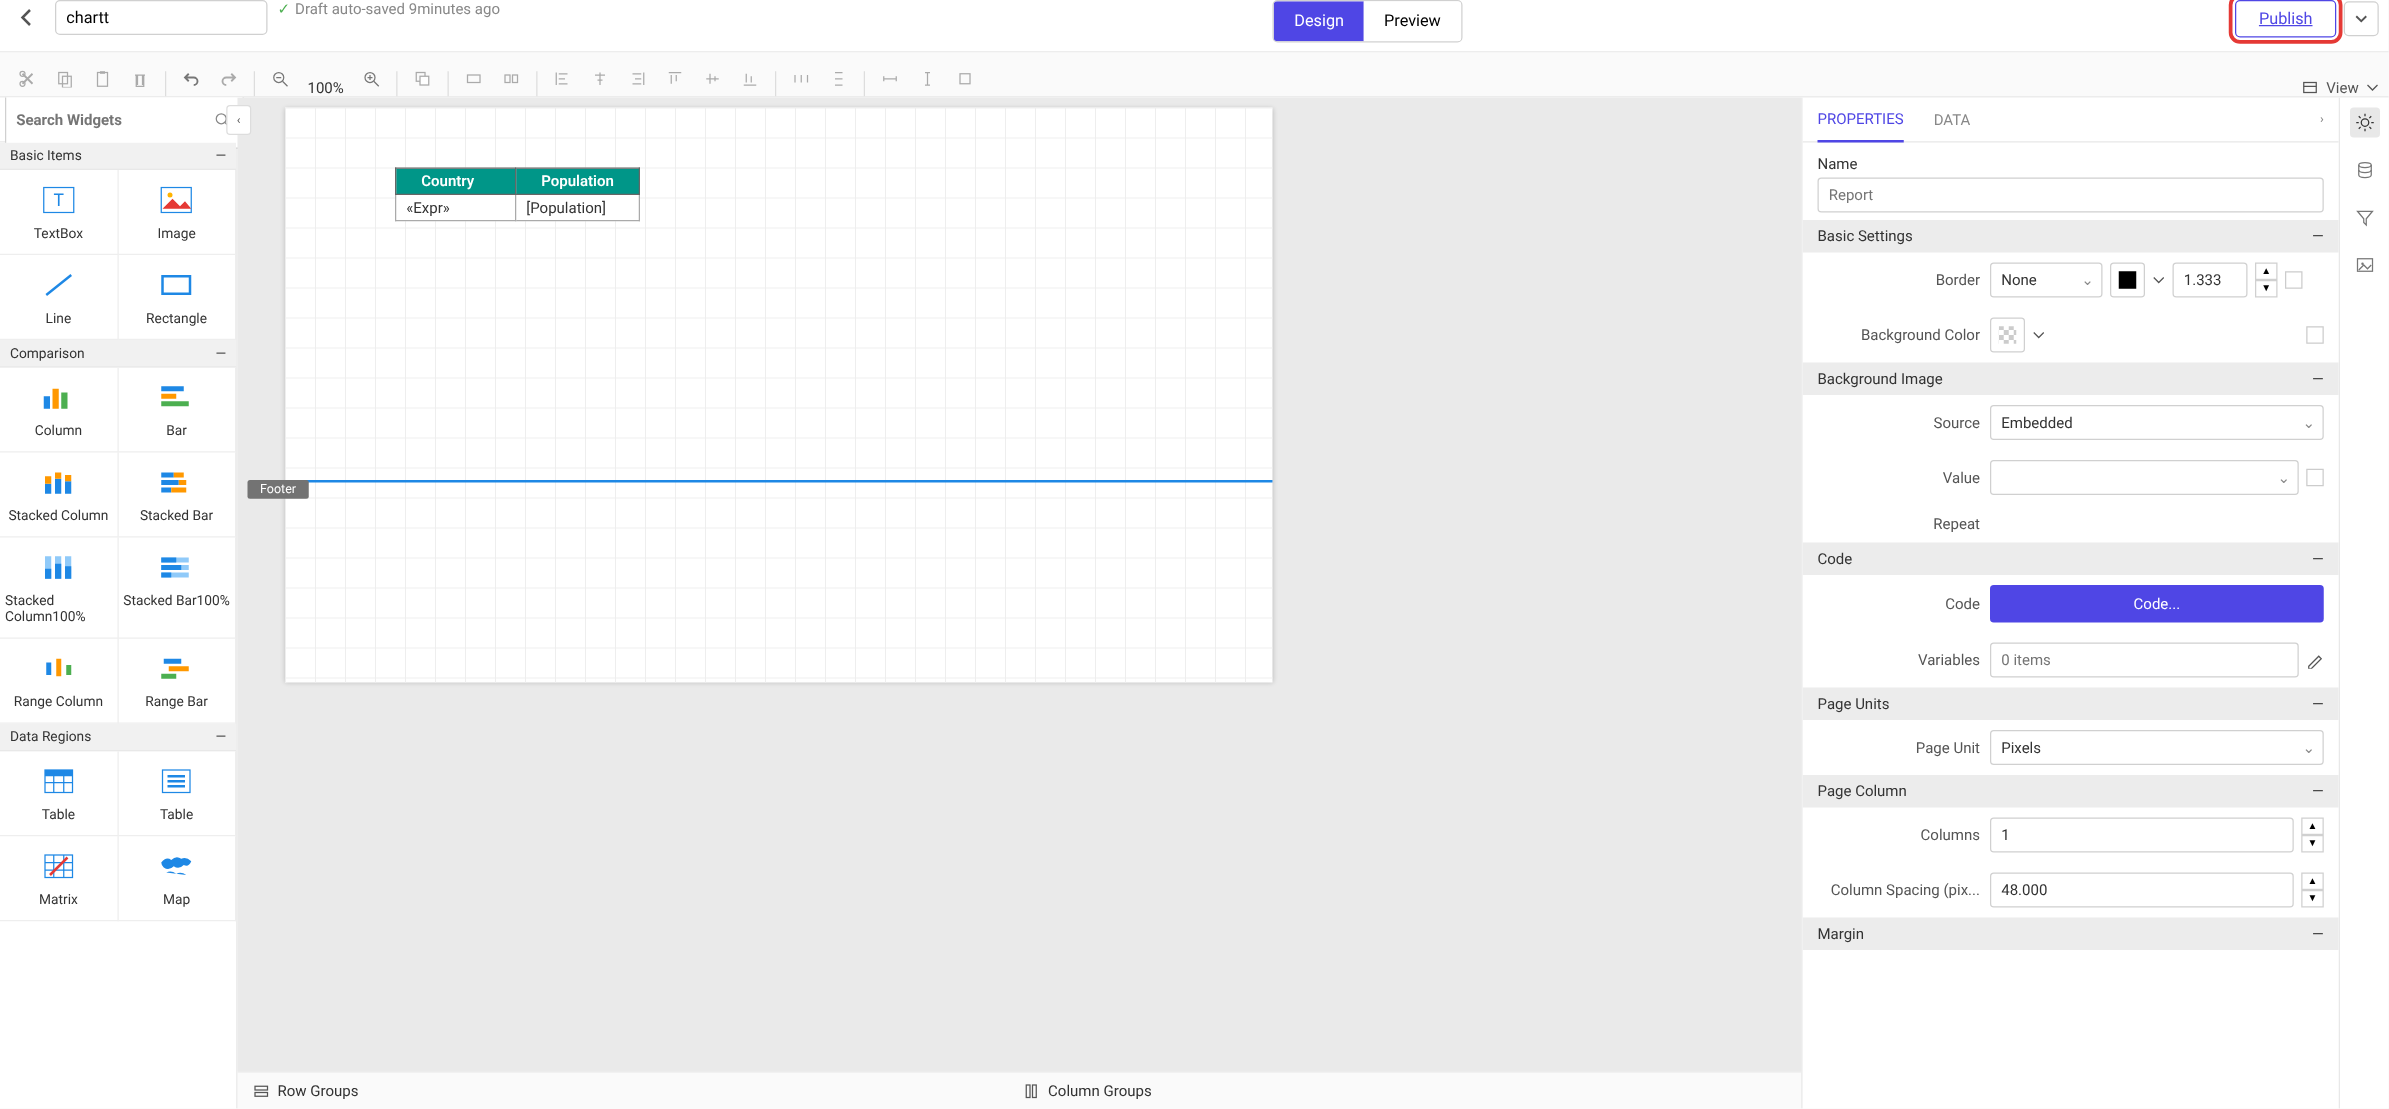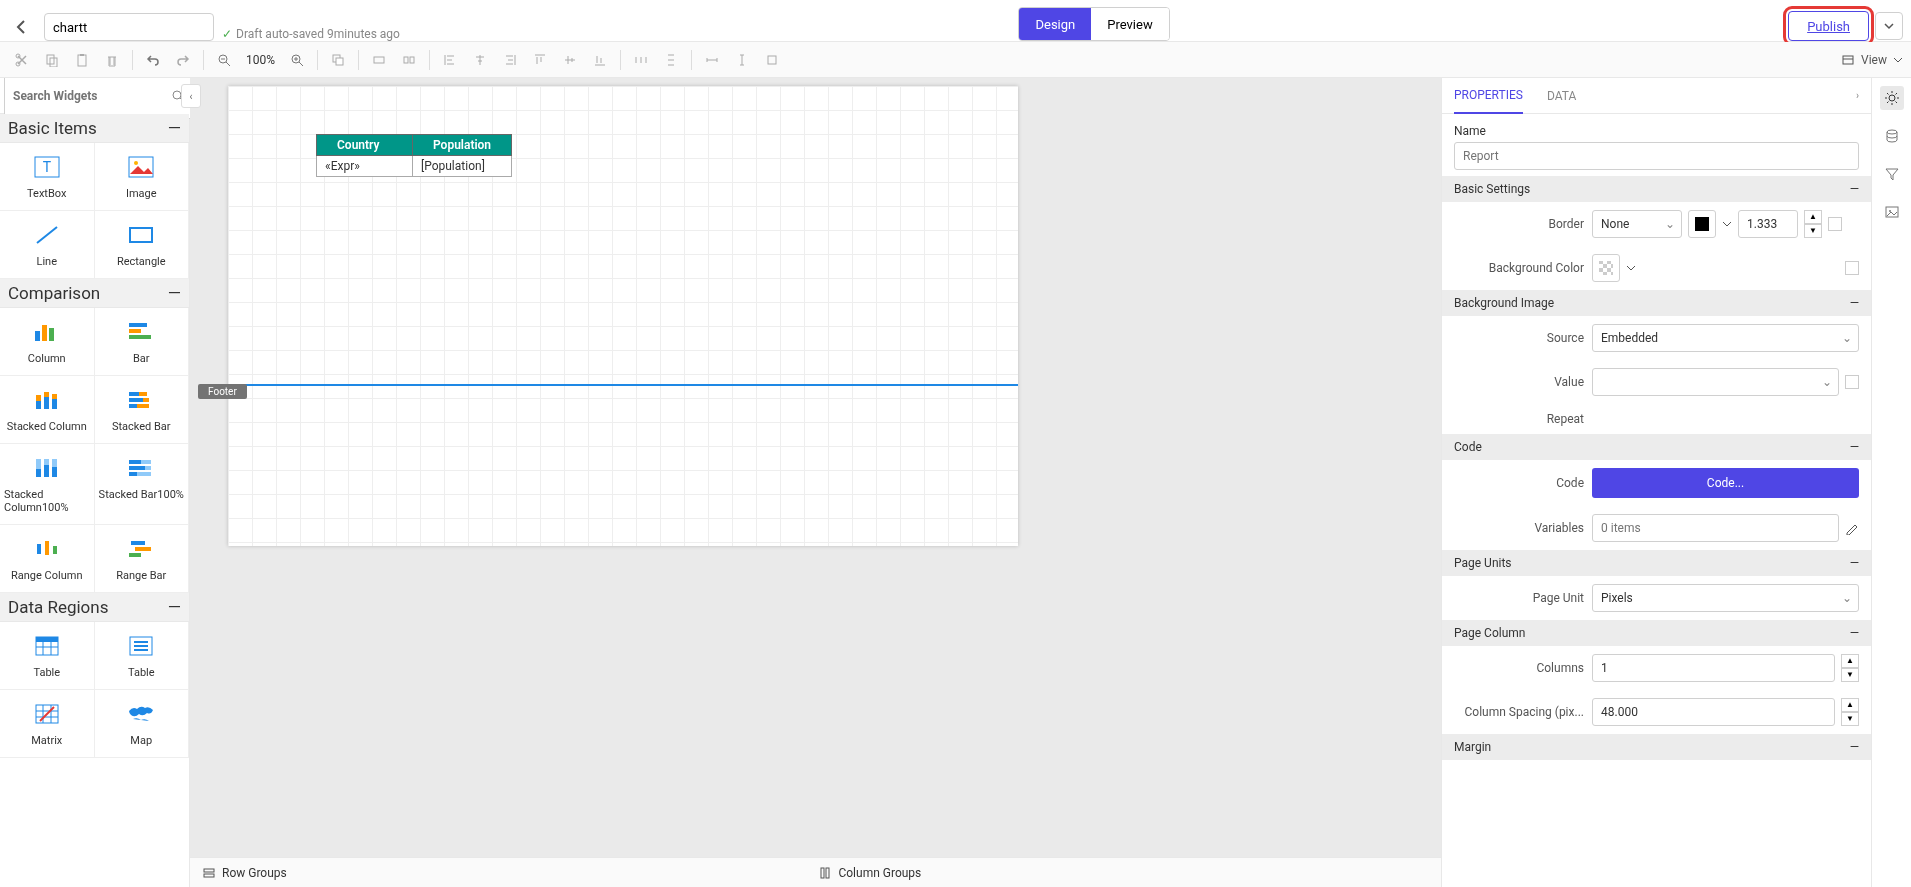--- a/index.html
+++ b/index.html
@@ -1,49 +1,49 @@
 <!DOCTYPE html>
 <html><head>
 <meta charset="utf-8">
 <style>
 * { box-sizing: border-box; margin: 0; padding: 0; font-family: -apple-system, BlinkMacSystemFont, "Segoe UI", Roboto, Arial, sans-serif; }
 body { width: 1911px; height: 887px; overflow: hidden; background: #fff; display: flex; flex-direction: column; font-size: 12px; color: #333; }
 
 
-.header { height: 42px; border-bottom: 1px solid #e8e8e8; display: flex; align-items: flex-end; padding: 0 8px; gap: 8px; }
+.header { height: 42px; border-bottom: 1px solid #e8e8e8; display: flex; align-items: flex-start; padding: 0 8px; gap: 8px; }
 .back-btn { width: 28px; height: 28px; display: flex; align-items: center; justify-content: center; cursor: pointer; }
 .title-input { width: 170px; height: 28px; border: 1px solid #d0d0d0; border-radius: 4px; padding: 0 8px; font-size: 13px; }
 .save-status { color: #888; font-size: 12px; display: flex; align-items: center; gap: 4px; }
 .save-status .check { color: #4caf50; }
 .header-center { flex: 1; display: flex; justify-content: center; }
 .mode-toggle { display: flex; border: 1px solid #d0d0d0; border-radius: 4px; overflow: hidden; }
 .mode-toggle button { height: 32px; padding: 0 16px; border: none; background: #fff; font-size: 13px; cursor: pointer; }
 .mode-toggle button.active { background: #4f46e5; color: #fff; }
 .header-right { display: flex; align-items: center; gap: 6px; }
 .publish-btn { height: 30px; padding: 0 18px; border: 1px solid #4f46e5; background: #fff; color: #4f46e5; border-radius: 4px; font-size: 13px; cursor: pointer; outline: 3px solid #e53935; outline-offset: 2px; text-decoration: underline; }
 .chev-btn { width: 28px; height: 28px; border: 1px solid #d0d0d0; border-radius: 4px; background: #fff; display: flex; align-items: center; justify-content: center; cursor: pointer; }
 
 
-.toolbar { height: 36px; border-bottom: 1px solid #e8e8e8; display: flex; align-items: center; padding: 0 8px; gap: 2px; background: #fafafa; }
+.toolbar { height: 36px; border-bottom: 1px solid #e8e8e8; display: flex; align-items: flex-end; padding: 0 8px; gap: 2px; background: #fafafa; }
 .tool-btn { width: 28px; height: 28px; display: flex; align-items: center; justify-content: center; color: #777; cursor: pointer; border-radius: 3px; }
 .tool-sep { width: 1px; height: 20px; background: #ddd; margin: 0 4px; }
 .zoom-label { font-size: 12px; color: #333; padding: 0 6px; }
 .toolbar-right { margin-left: auto; display: flex; align-items: center; gap: 6px; color: #555; font-size: 12px; }
 
 
 .main { flex: 1; display: flex; overflow: hidden; }
 
 
 .widgets-panel { width: 190px; border-right: 1px solid #e8e8e8; display: flex; flex-direction: column; background: #fff; position: relative; }
 .search-widgets { height: 36px; border-bottom: 1px solid #e8e8e8; padding: 4px; display: flex; align-items: center; }
 .search-widgets input { flex: 1; height: 46px; border: 1px solid #d0d0d0; border-radius: 4px; padding: 0 8px 0 8px; font-size: 12px; font-weight: bold; }
 .search-widgets .sicon { margin-left: -24px; color: #888; pointer-events: none; }
 .collapse-left { position: absolute; top: 6px; right: -12px; width: 20px; height: 24px; background: #fff; border: 1px solid #ddd; border-radius: 3px; display: flex; align-items: center; justify-content: center; font-size: 10px; color: #666; cursor: pointer; z-index: 5; }
 .widgets-scroll { flex: 1; overflow-y: auto; }
-.widget-group-header { background: #f1f1f1; padding: 4px 8px; font-size: 17px; color: #333; display: flex; justify-content: space-between; align-items: flex-end; border-bottom: 1px solid #e8e8e8; gap: 40px; }
+.widget-group-header { background: #f1f1f1; padding: 4px 8px; font-size: 11px; color: #333; display: flex; justify-content: space-between; align-items: flex-end; border-bottom: 1px solid #e8e8e8; gap: 40px; }
 .widget-grid { display: grid; grid-template-columns: 1fr 1fr; }
 .widget-item { border-right: 1px solid #eee; border-bottom: 1px solid #eee; padding: 10px 4px; display: flex; flex-direction: column; align-items: center; gap: 6px; font-size: 11px; color: #333; cursor: pointer; }
 .widget-item .wicon { width: 32px; height: 28px; display: flex; align-items: center; justify-content: center; }
 
 
 .canvas-wrap { flex: 1; background: #eaeaea; position: relative; overflow: hidden; }
 .canvas-page { position: absolute; left: 38px; top: 8px; width: 790px; height: 460px; background: #fff; box-shadow: 0 0 4px rgba(0,0,0,0.2); }
 .grid-bg { position: absolute; inset: 0; background-image: linear-gradient(#eee 1px, transparent 1px), linear-gradient(90deg, #eee 1px, transparent 1px); background-size: 24px 24px; }
 .report-table { position: absolute; left: 88px; top: 48px; border-collapse: collapse; }
 .report-table th { background: #009688; color: #fff; border: 1px solid #666; padding: 3px 20px; font-size: 12px; font-weight: 600; text-align: left; width: 96px; }

